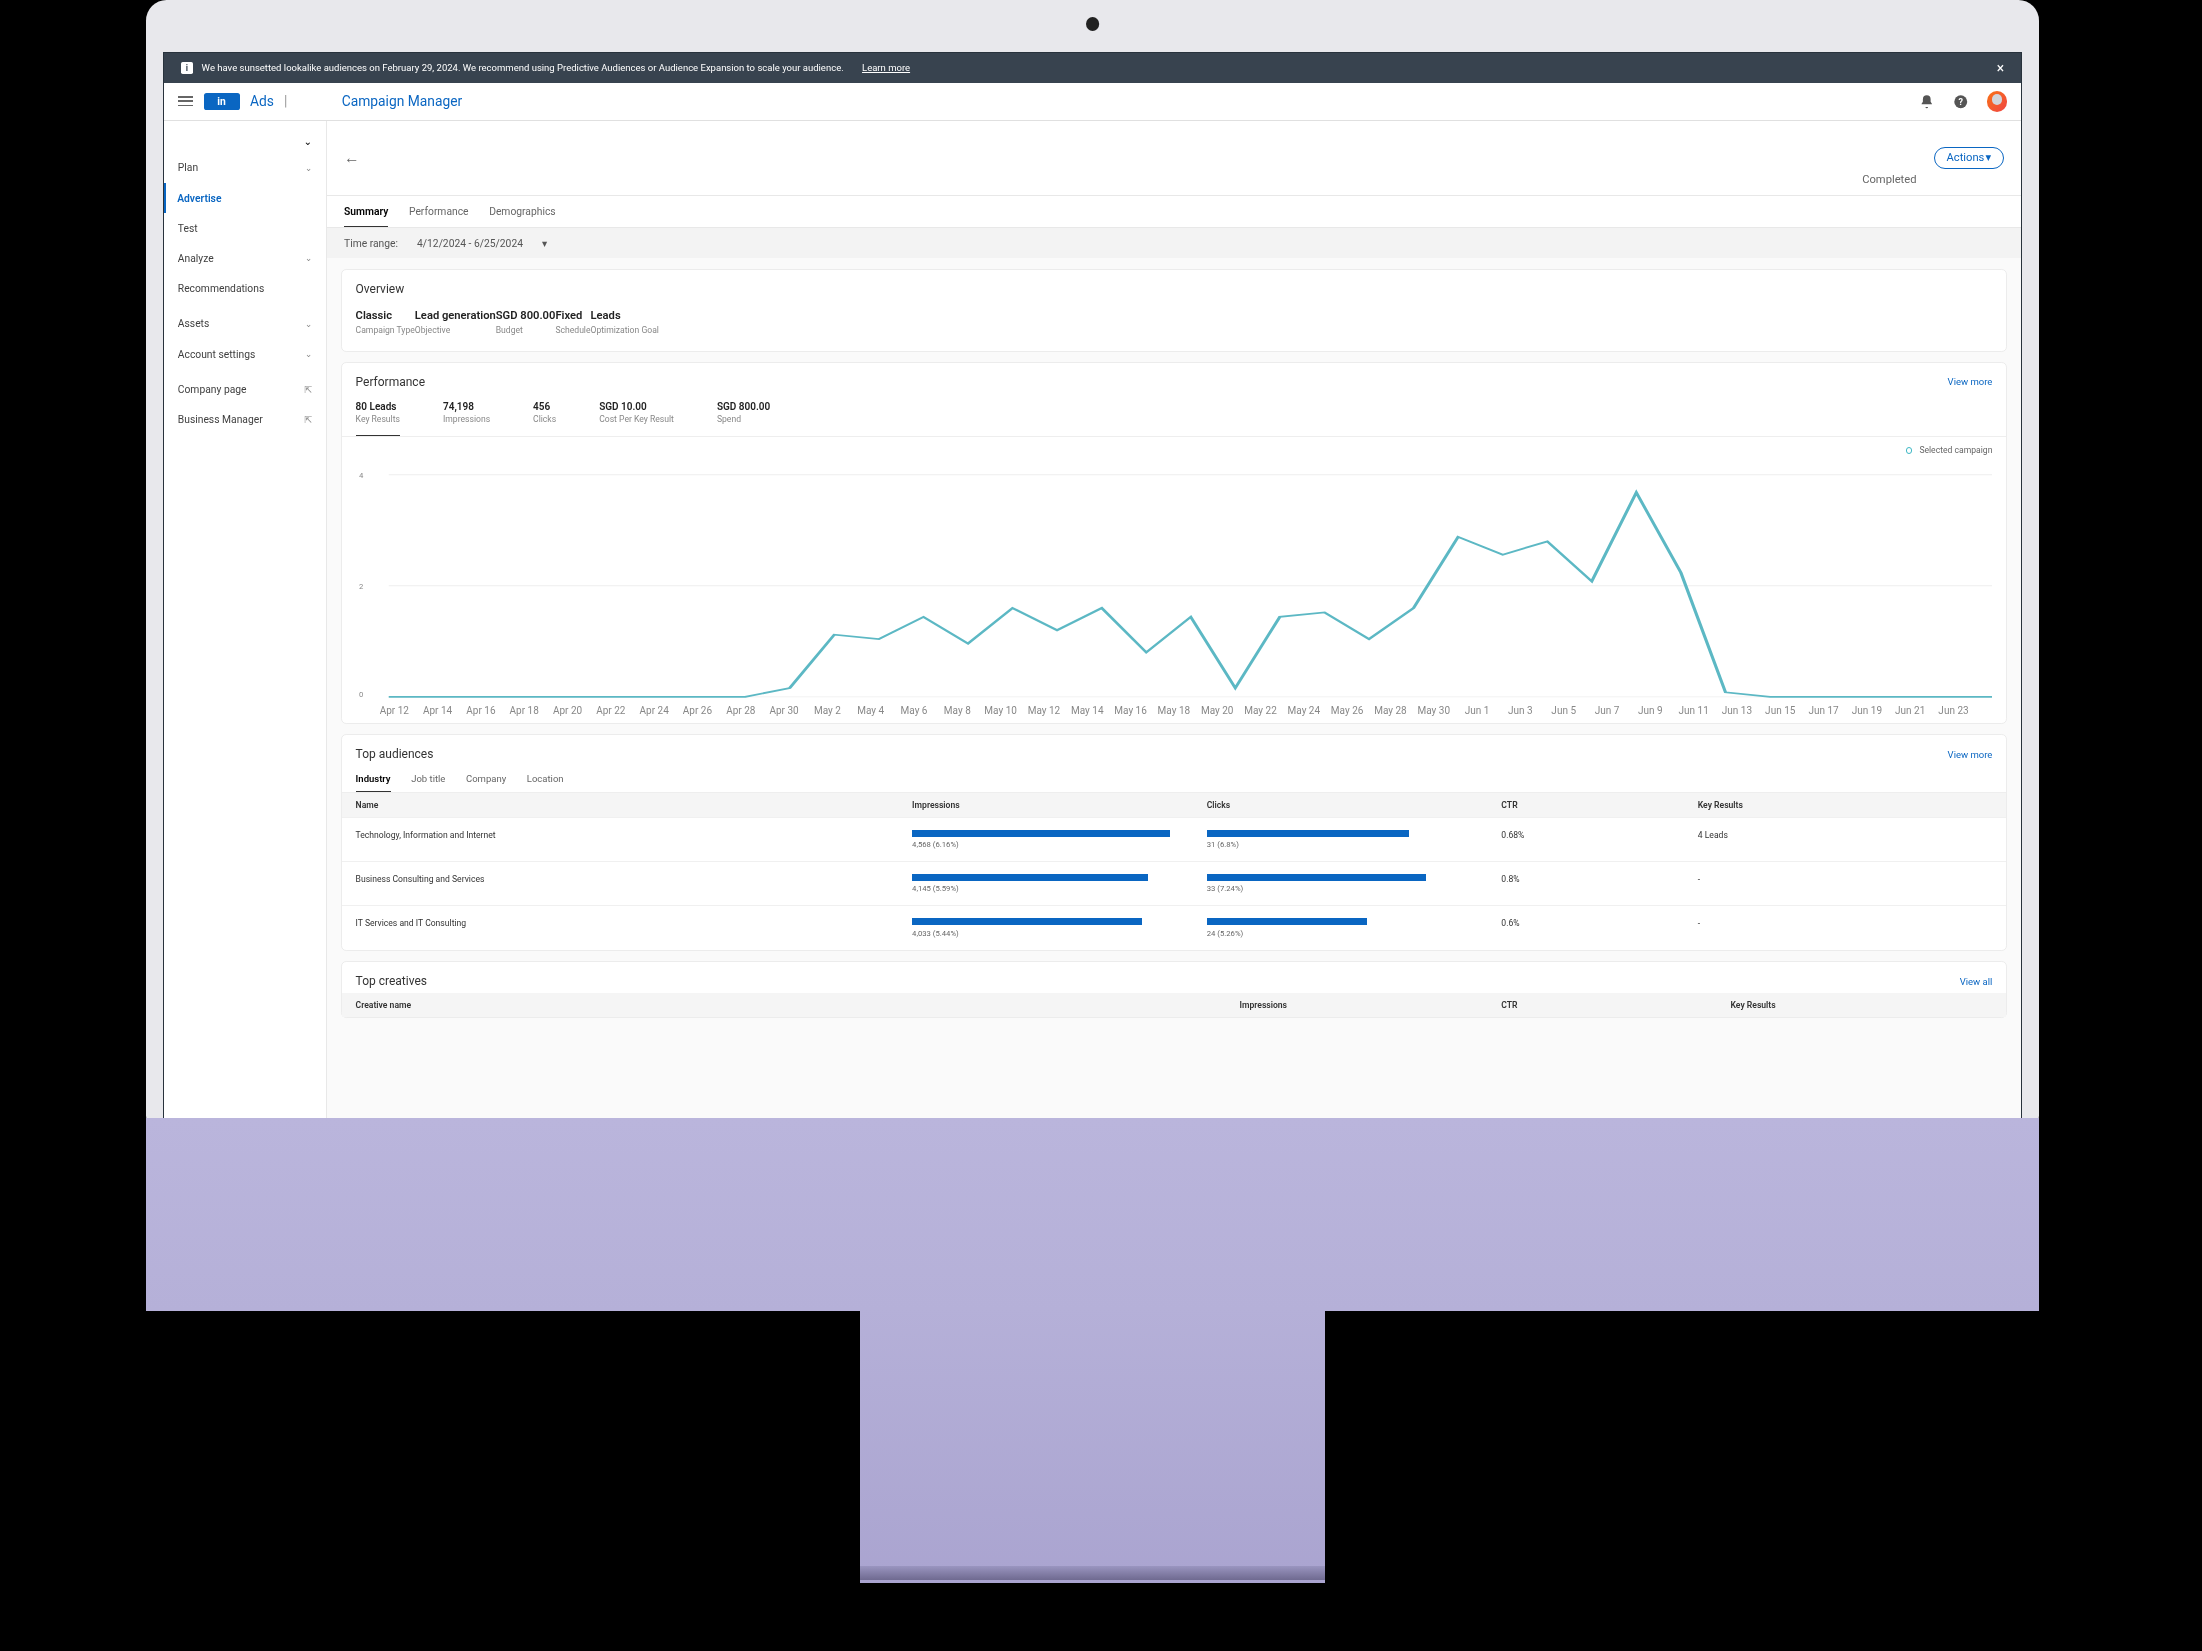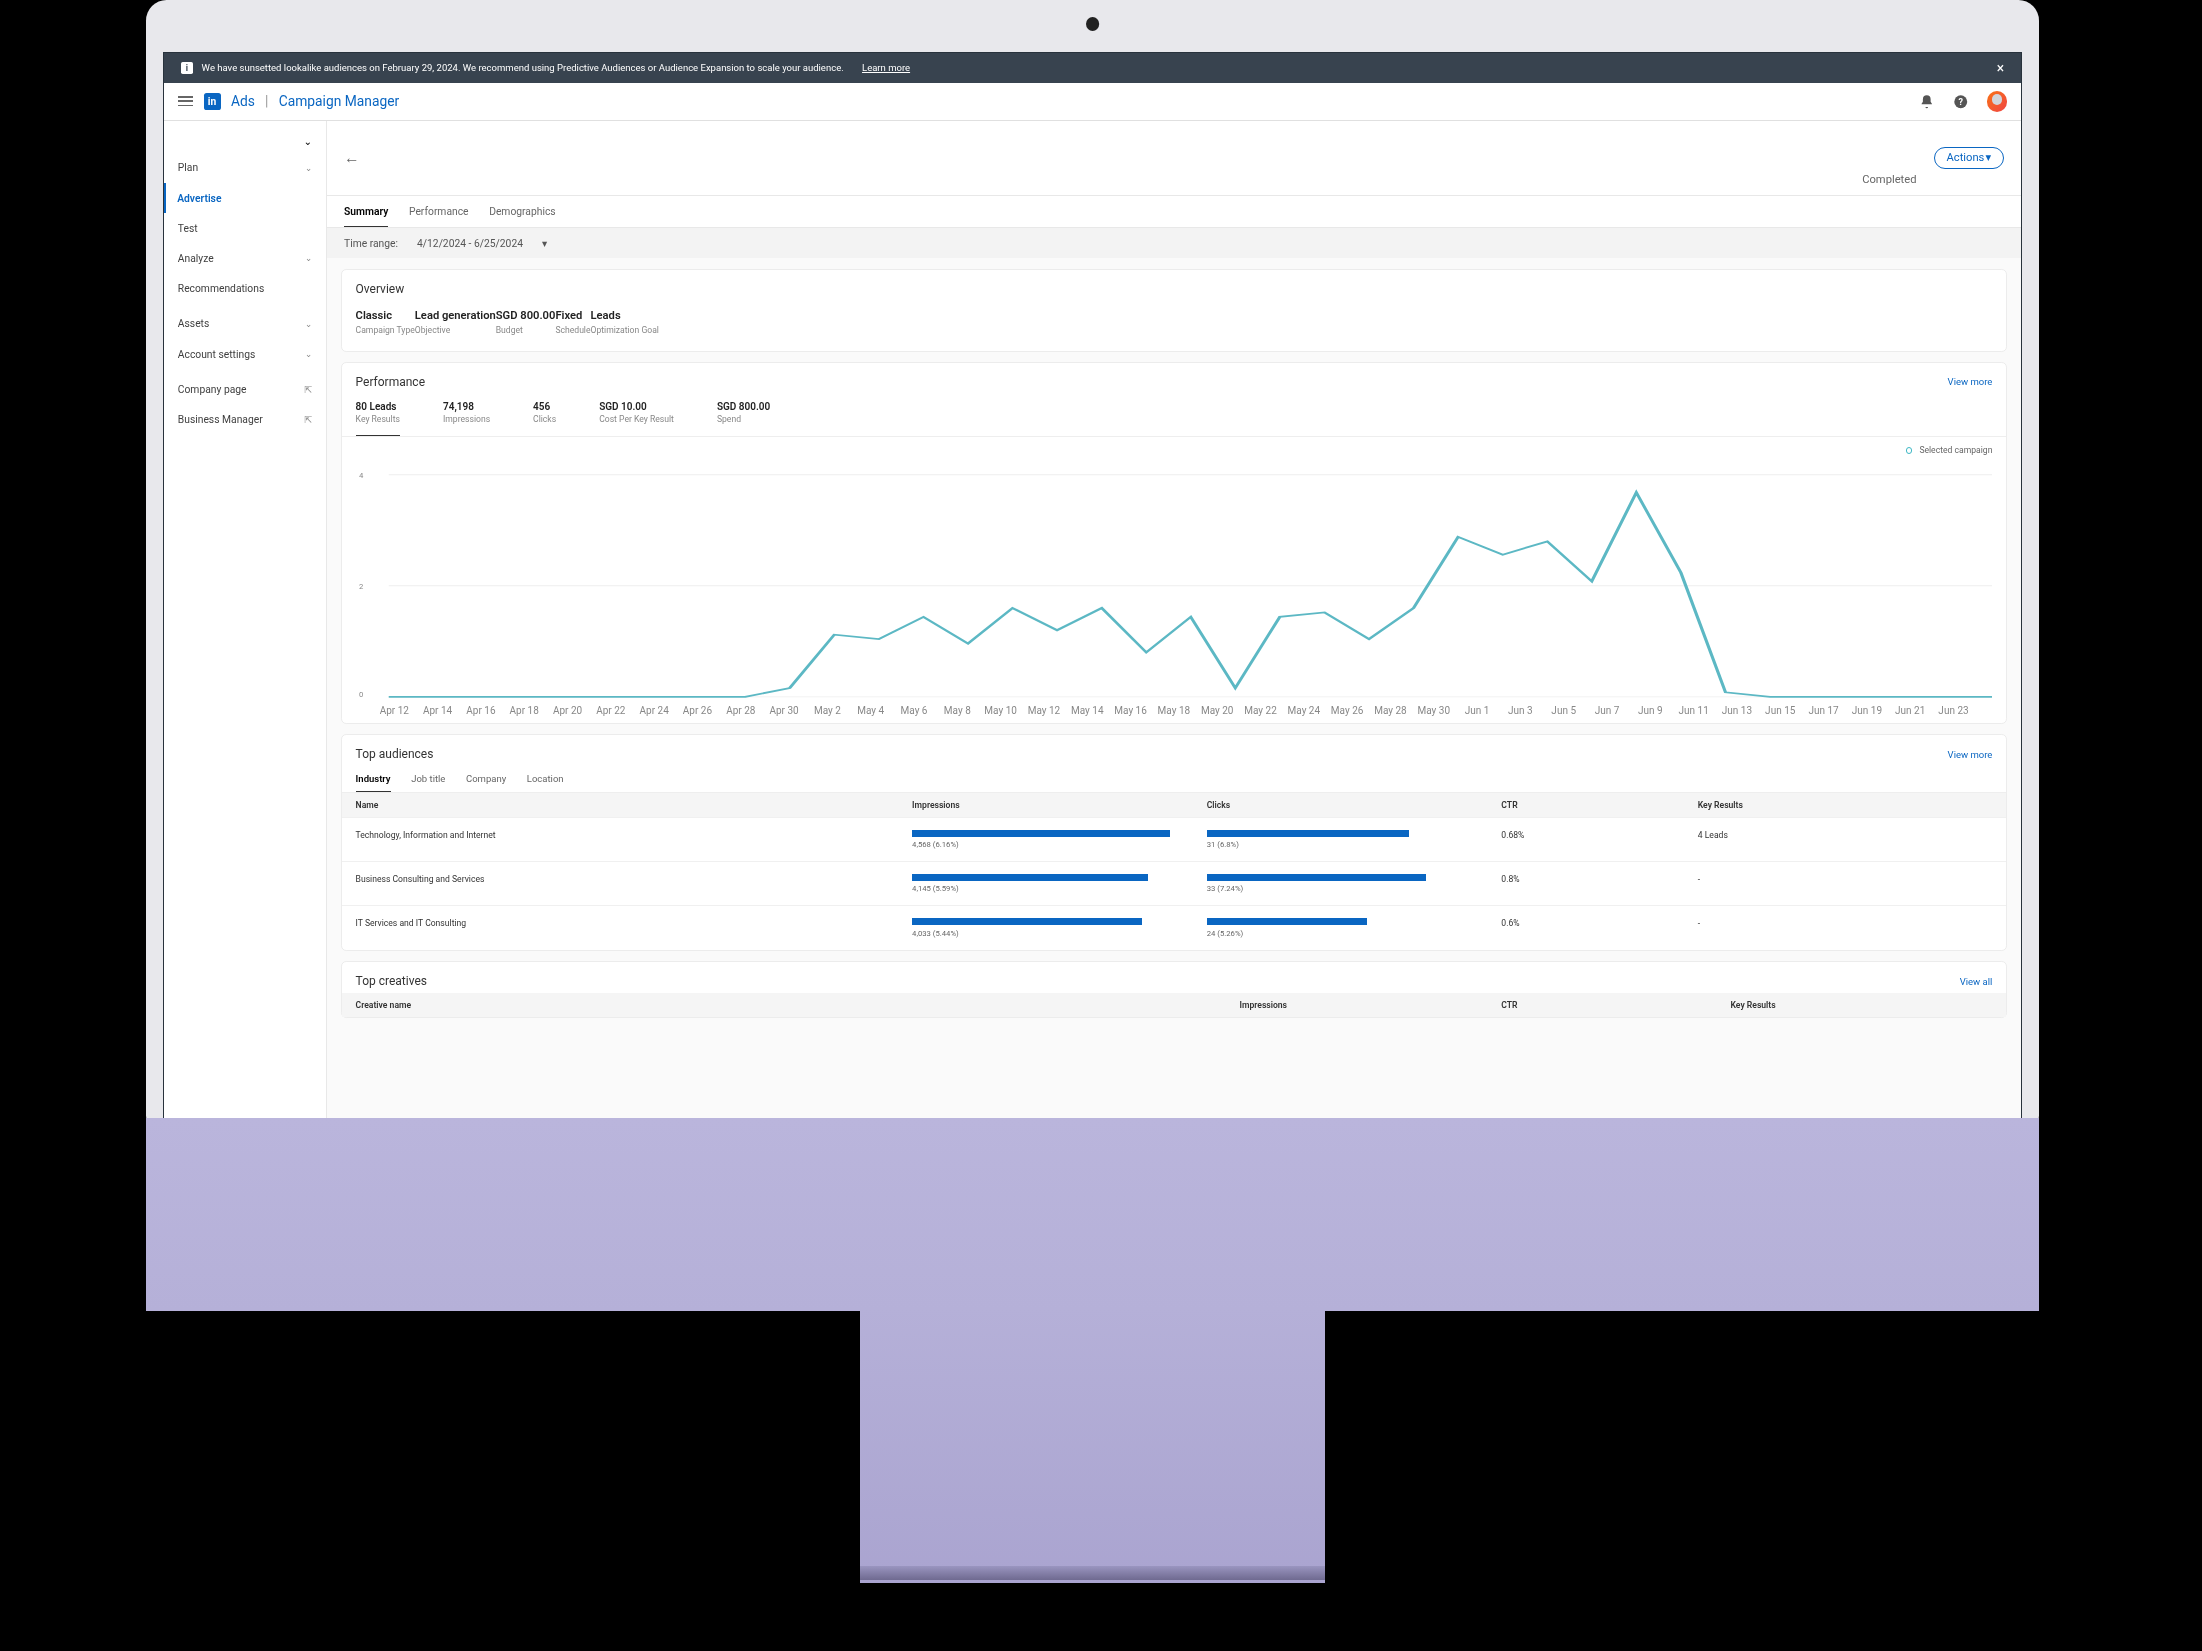--- a/index.html
+++ b/index.html
@@ -69,24 +69,24 @@
   .topbar {
     height: 38px;
     border-bottom: 0.9px solid #e0e0e0;
     display: flex;
     align-items: center;
     padding: 0 13.8px;
     gap: 10.3px;
   }
   .menu-icon { width: 15.5px; display: flex; flex-direction: column; gap: 2.6px; cursor: pointer; }
   .menu-icon span { height: 1.7px; background: #666; }
-  .brand-logo { width: 17px; height: 17px; background: #0a66c2; color: #fff; border-radius: 2.6px; font-size: 10.3px; font-weight: bold; display: inline-flex; align-items: center; justify-content: center; }
+  .brand-logo { width: 36px; height: 17px; background: #0a66c2; color: #fff; border-radius: 2.6px; font-size: 10.3px; font-weight: bold; display: inline-flex; align-items: center; justify-content: center; }
   .brand-ads { color: #0a66c2; font-size: 13.8px; font-weight: 400; }
   .brand-sep { color: #999; }
-  .brand-cm { color: #0a66c2; font-size: 13.8px; }
+  .brand-cm { color: #0a66c2; font-size: 13.8px; margin-left: 44px; }
   .topbar-right { margin-left: auto; display: flex; gap: 17px; align-items: center; }
   .icon-btn { width: 17px; height: 17px; display: inline-flex; align-items: center; justify-content: center; cursor: pointer; color: #666; }
   .avatar { width: 20.6px; height: 20.6px; border-radius: 50%; background: linear-gradient(135deg, #f97316, #ef4444); cursor: pointer; position: relative; }
   .avatar::after { content: ''; position: absolute; width: 10.3px; height: 10.3px; background: #d1d5db; border-radius: 50%; top: 3.4px; left: 5.2px; }
   
   .body-wrap { display: flex; height: calc(100% - 64px); }
   
   .sidebar { width: 163px; border-right: 0.9px solid #e8e8e8; padding-top: 8.6px; font-size: 10.3px; }
   .side-item { padding: 8.6px 13.8px; cursor: pointer; display: flex; justify-content: space-between; align-items: center; color: #404040; }
   .side-item.active { color: #0a66c2; border-left: 2.6px solid #0a66c2; padding-left: 11.2px; font-weight: 600; }

